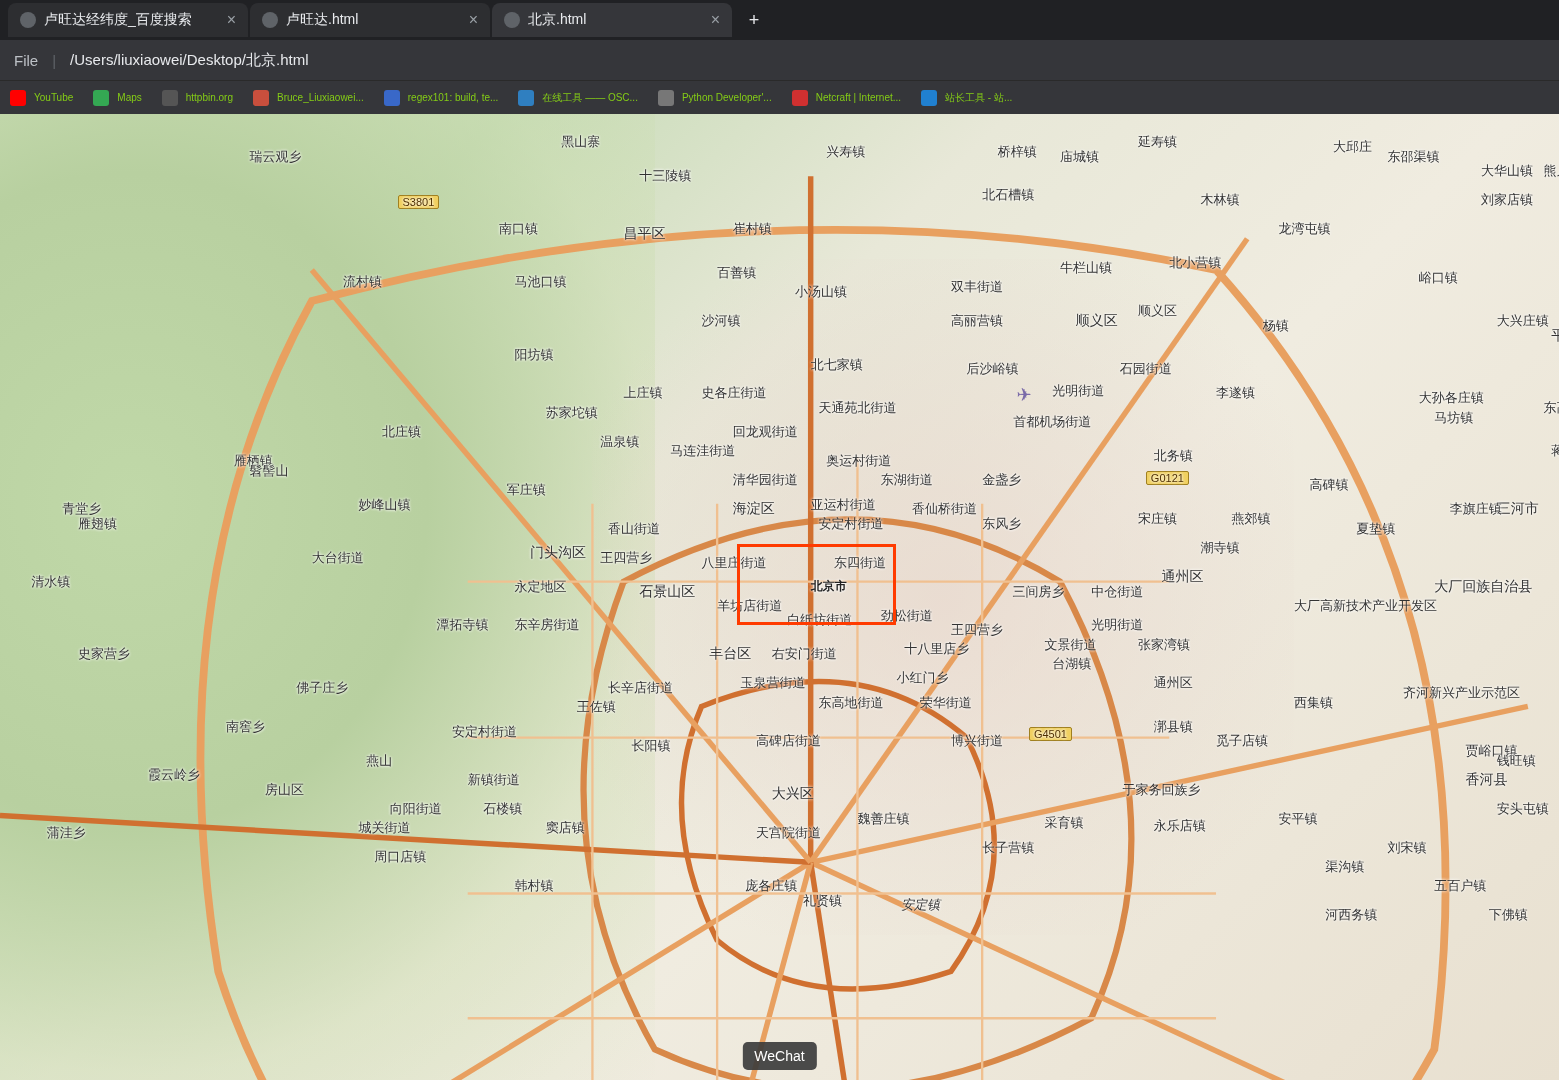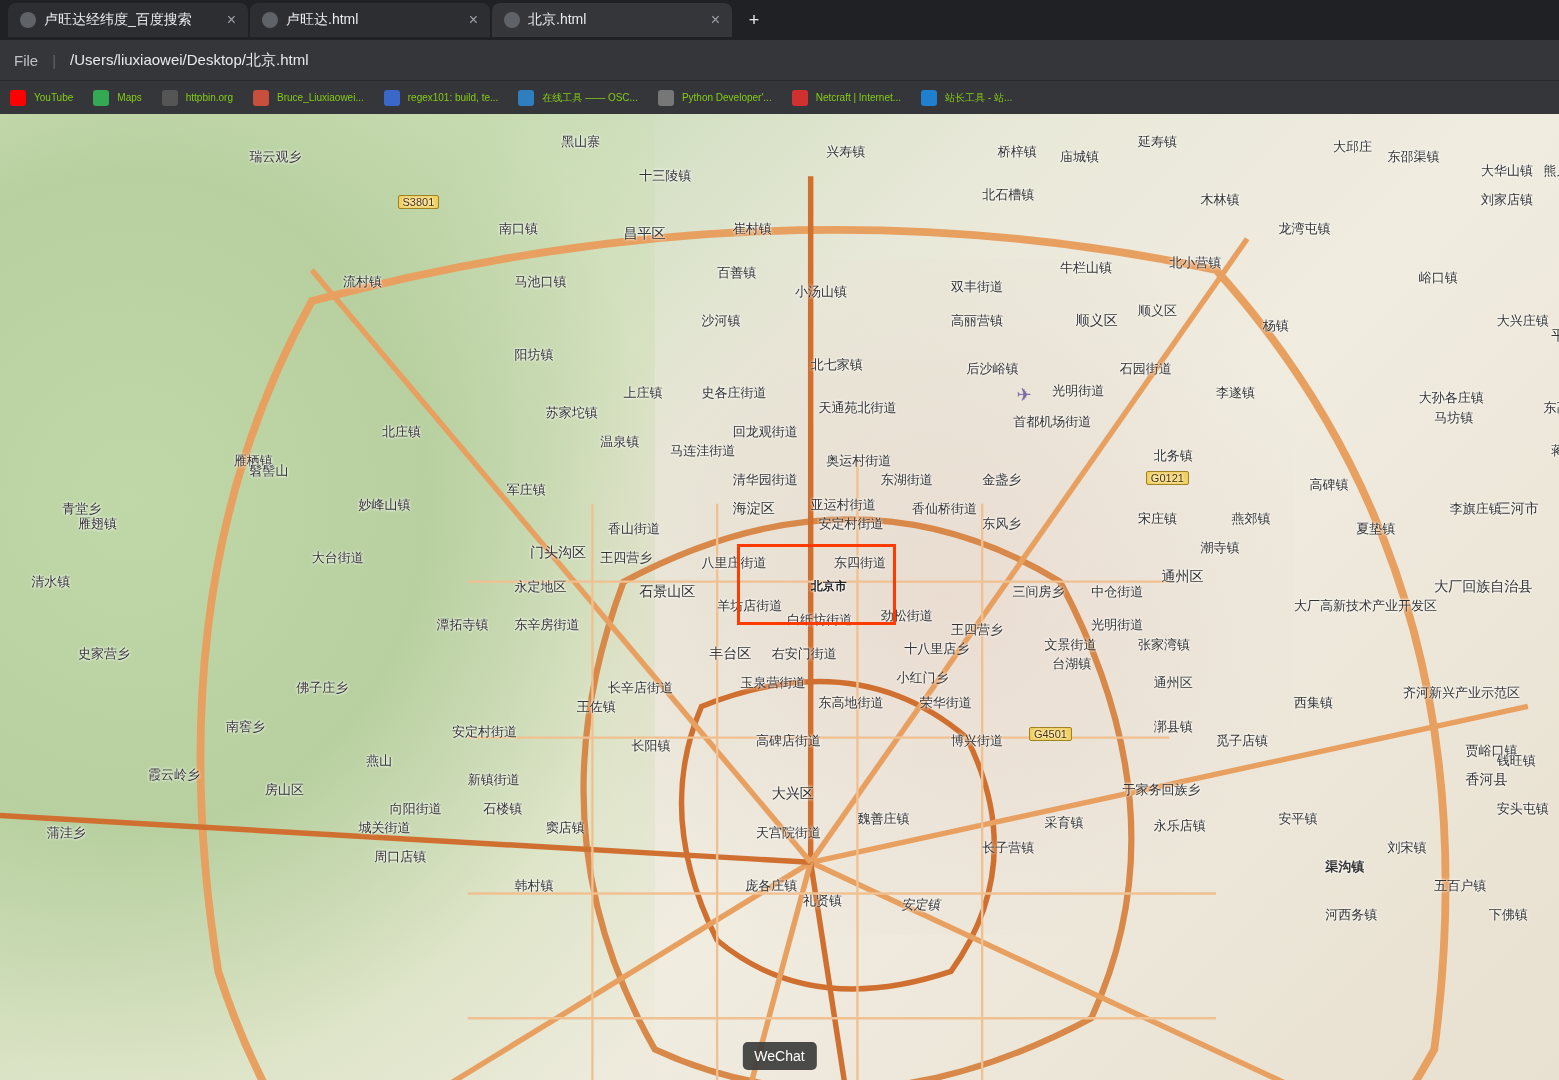--- a/index.html
+++ b/index.html
@@ -400,21 +400,21 @@
       <span class="lbl" style="left: 24%; top: 76%;">周口店镇</span>
       <span class="lbl" style="left: 63%; top: 75%;">长子营镇</span>
       <span class="lbl" style="left: 57.8%; top: 81%; font-style: italic;">安定镇</span>
       <span class="lbl" style="left: 51.5%; top: 80.5%;">礼贤镇</span>
       <span class="lbl" style="left: 33%; top: 79%;">韩村镇</span>
       <span class="lbl" style="left: 47.8%; top: 79%;">庞各庄镇</span>
       <span class="lbl" style="left: 85%; top: 82%;">河西务镇</span>
       <span class="lbl" style="left: 95.5%; top: 82%;">下佛镇</span>
       <span class="lbl" style="left: 89%; top: 75%;">刘宋镇</span>
       <span class="lbl" style="left: 92%; top: 79%;">五百户镇</span>
-      <span class="lbl" style="left: 85%; top: 77%; font-weight: bold;">渠沟镇</span>
+      <span class="lbl" style="left: 85%; top: 77%;">渠沟镇</span>
       <span class="lbl" style="left: 96%; top: 71%;">安头屯镇</span>
       <span class="lbl" style="left: 99.5%; top: 34%;">蒋福山</span>
     </div>
   <div id="hwys-layer">
       <span class="lbl hwy" style="left: 25.5%; top: 8.4%;">S3801</span>
       <span class="lbl hwy" style="left: 73.5%; top: 37%;">G0121</span>
       <span class="lbl hwy" style="left: 66%; top: 63.5%;">G4501</span>
     </div>
 
   <div class="highlight-box" id="hl-box" style="left: 47.3%; top: 44.5%; width: 10.2%; height: 8.4%;"></div>

